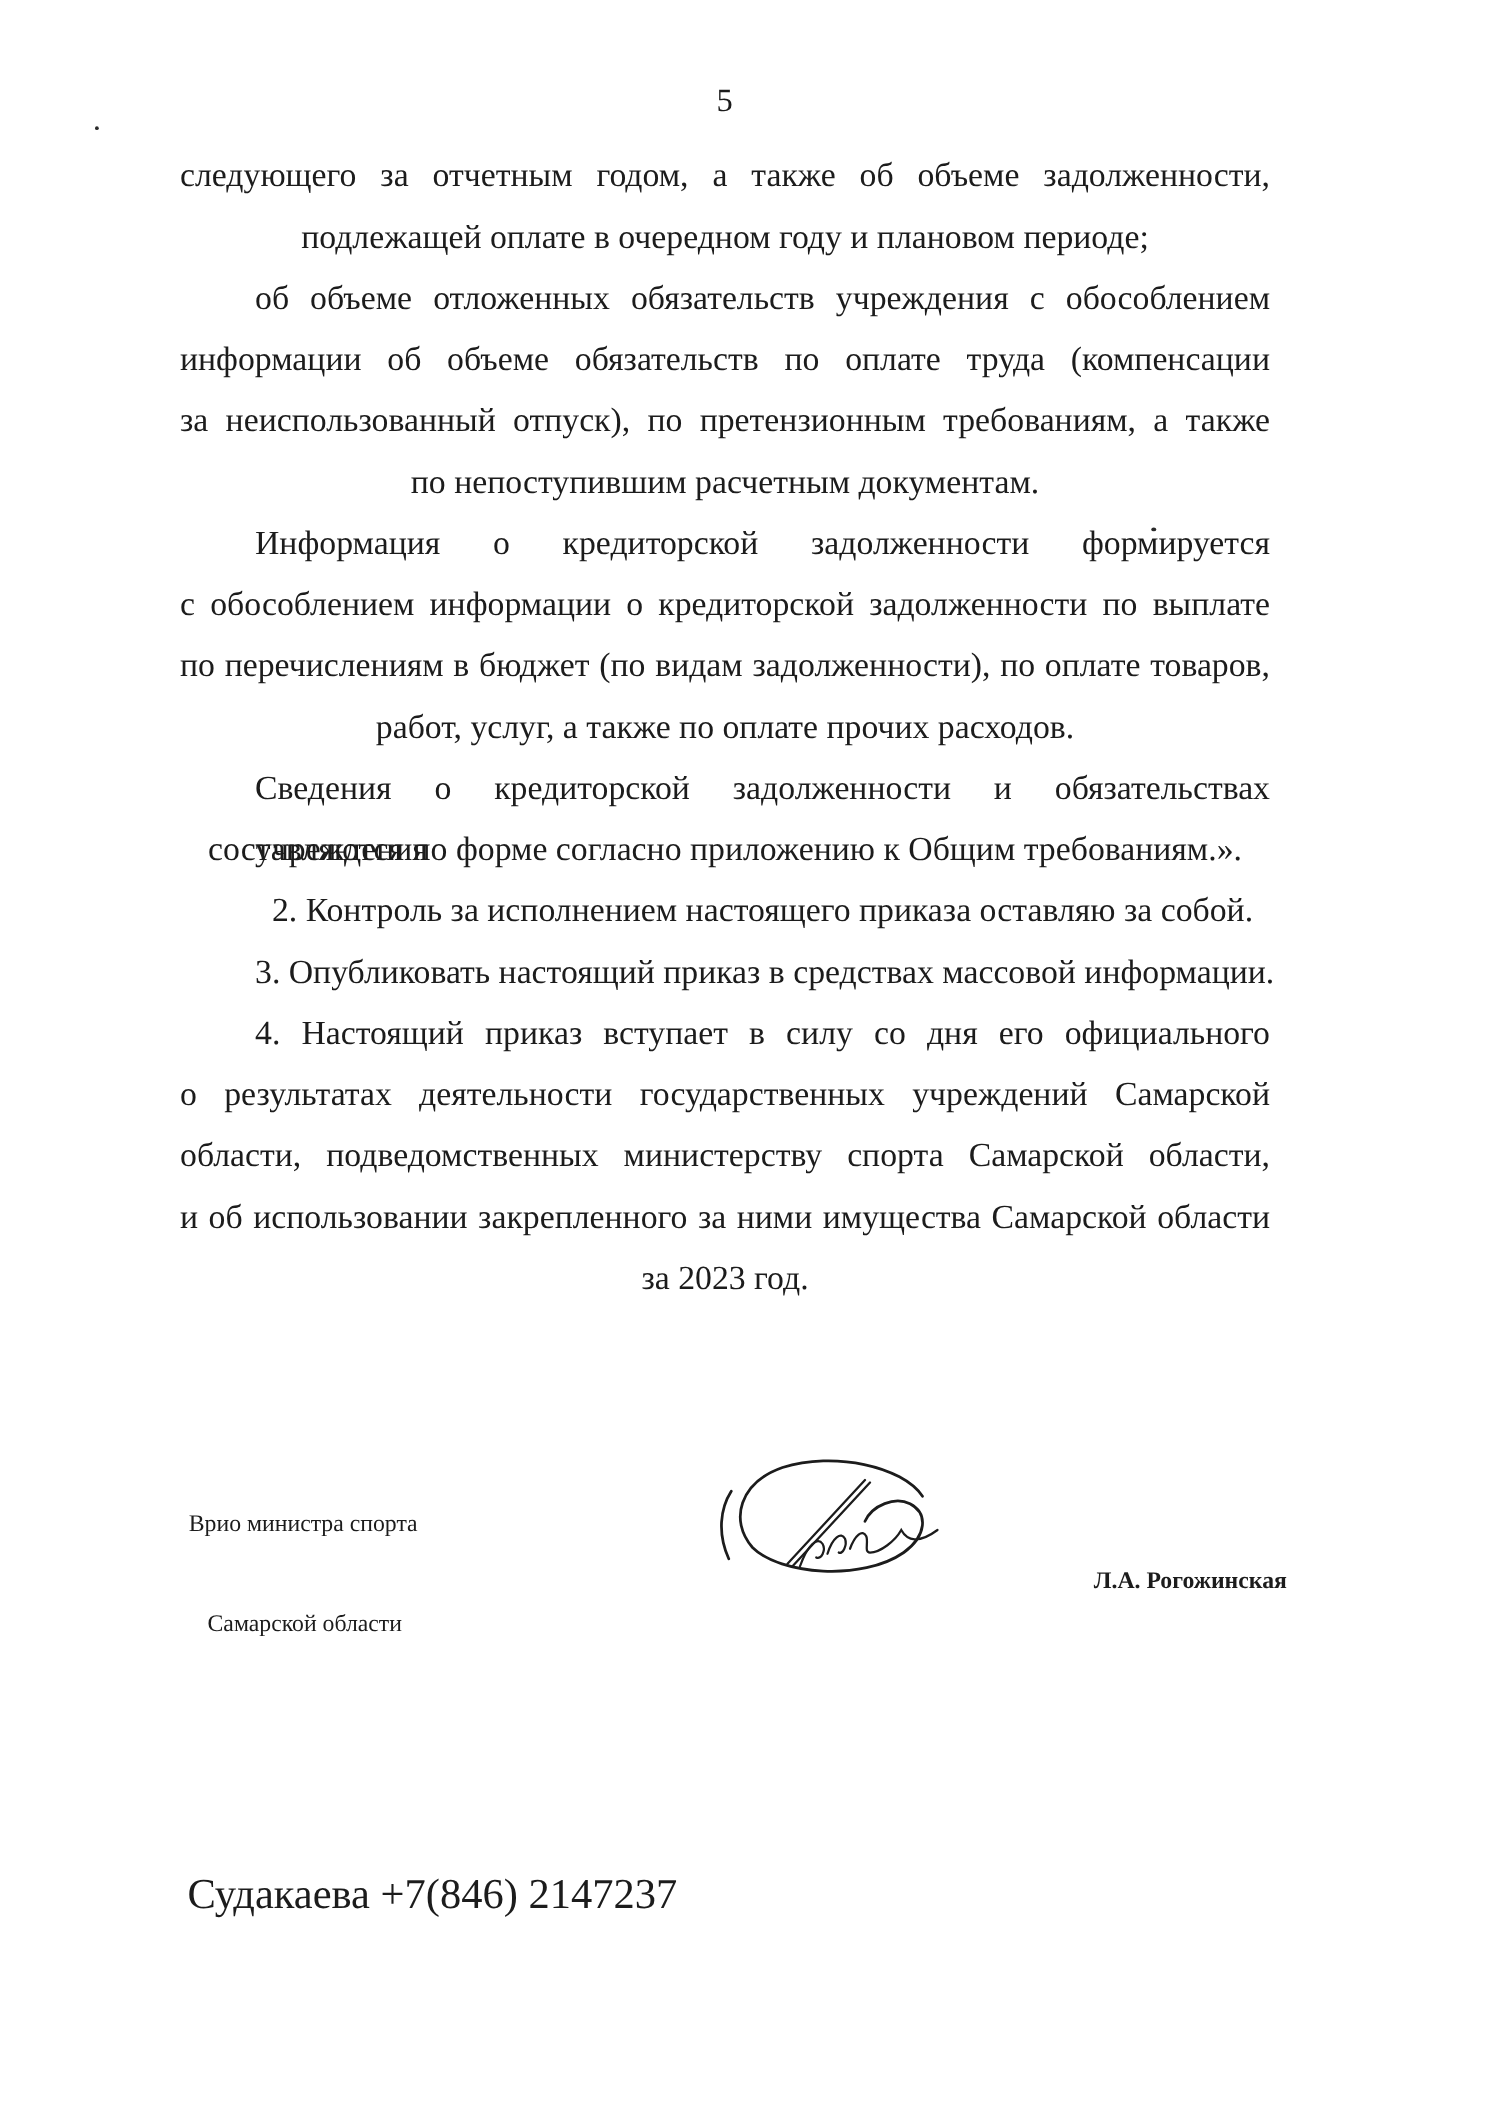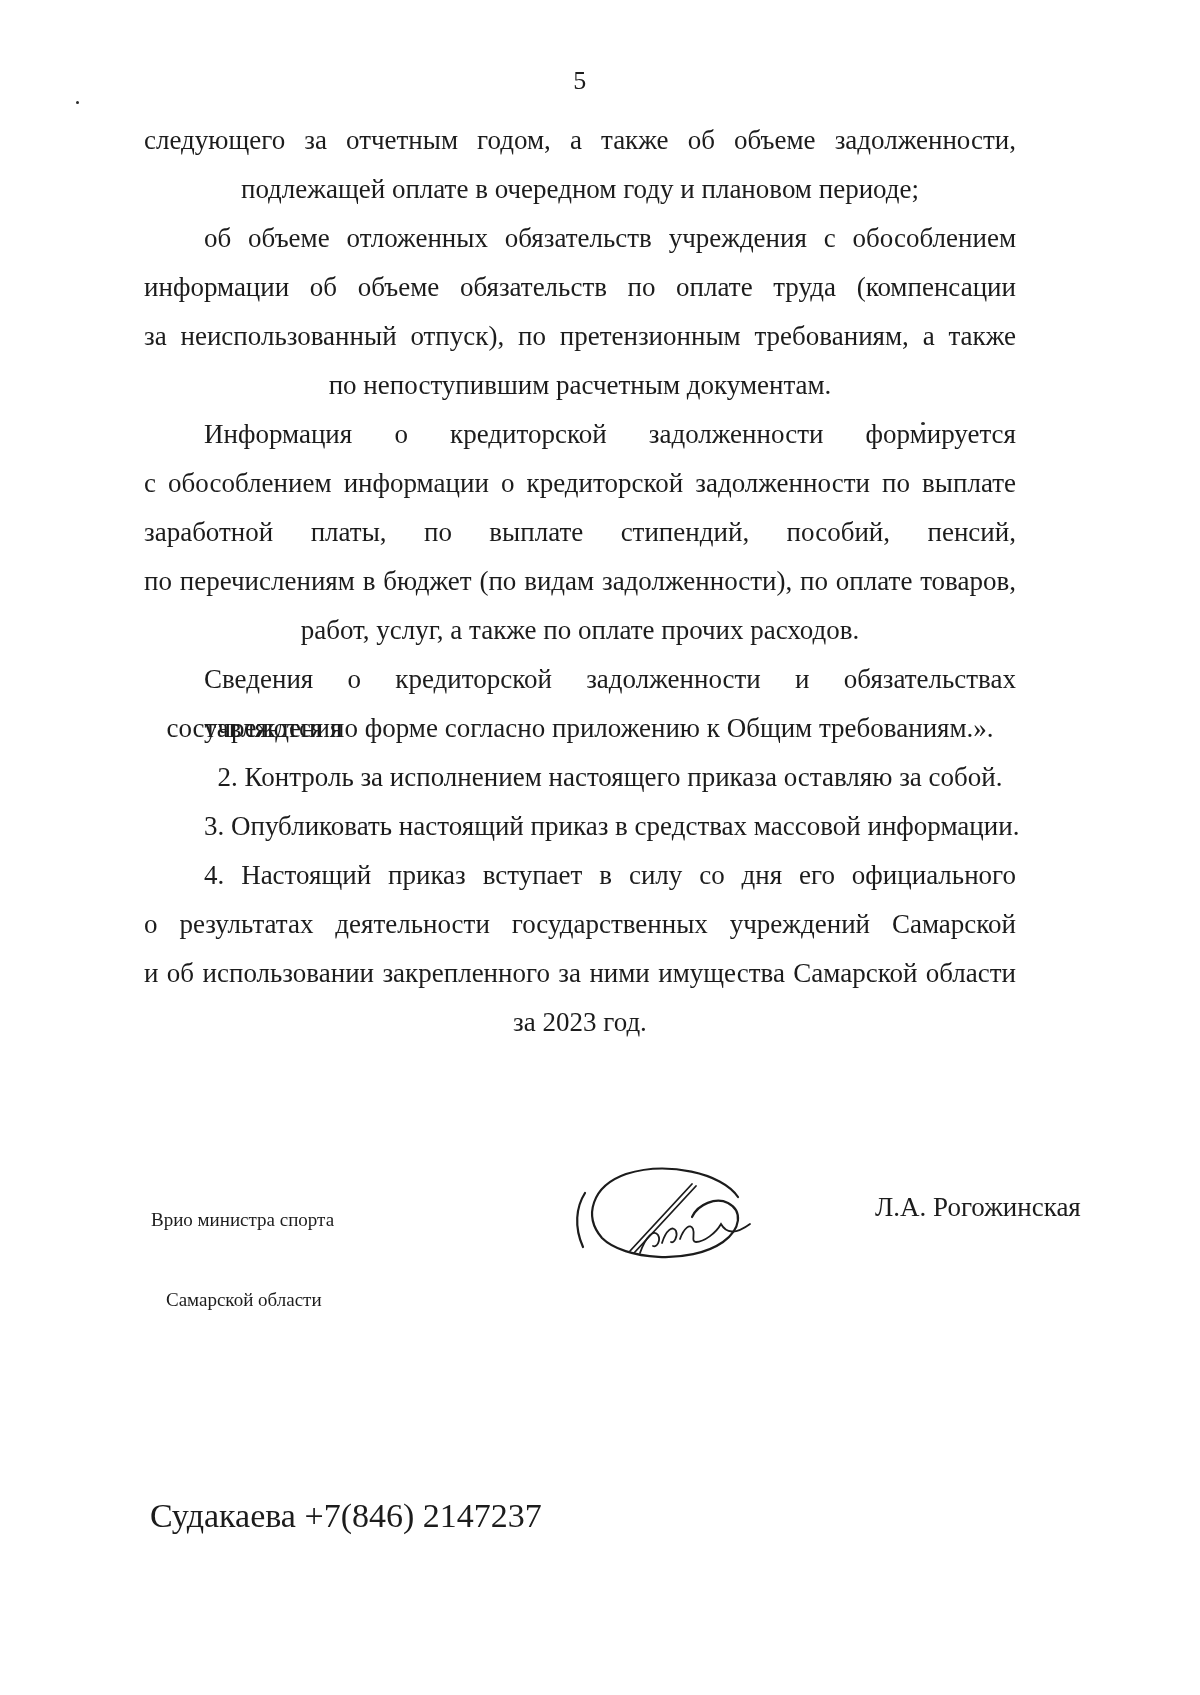--- a/index.html
+++ b/index.html
@@ -52,23 +52,24 @@
     position: absolute;
     left: 151px;
     top: 1203px;
     font-size: 19px;
     line-height: 33px;
   }
   .sig-block-left .l2 { padding-left: 15px; margin-top: 47px; }
   .sig-name {
     position: absolute;
     left: 875px;
-    top: 1192px;
-    font-size: 27px;
+    top: 1254px;
+    font-size: 19px;
     white-space: nowrap;
+    font-weight: bold;
   }
   .signature-svg {
     position: absolute;
     left: 570px;
     top: 1163px;
     width: 188px;
     height: 108px;
   }
   .footer-contact {
     position: absolute;
@@ -97,29 +98,29 @@
 
   <div class="doc-lines">
       <div class="line justify">следующего за отчетным годом, а также об объеме задолженности,</div>
       <div class="line">подлежащей оплате в очередном году и плановом периоде;</div>
       <div class="line indent justify">об объеме отложенных обязательств учреждения с обособлением</div>
       <div class="line justify">информации об объеме обязательств по оплате труда (компенсации</div>
       <div class="line justify">за неиспользованный отпуск), по претензионным требованиям, а также</div>
       <div class="line">по непоступившим расчетным документам.</div>
       <div class="line indent justify">Информация о кредиторской задолженности формируется</div>
       <div class="line justify">с обособлением информации о кредиторской задолженности по выплате</div>
-      <div class="line justify">заработной платы, по выплате стипендий, пособий, пенсий,</div>
       <div class="line justify">по перечислениям в бюджет (по видам задолженности), по оплате товаров,</div>
       <div class="line">работ, услуг, а также по оплате прочих расходов.</div>
       <div class="line indent justify">Сведения о кредиторской задолженности и обязательствах учреждения</div>
       <div class="line">составляются по форме согласно приложению к Общим требованиям.».</div>
       <div class="line indent">2. Контроль за исполнением настоящего приказа оставляю за собой.</div>
       <div class="line indent">3. Опубликовать настоящий приказ в средствах массовой информации.</div>
       <div class="line indent justify">4. Настоящий приказ вступает в силу со дня его официального</div>
       <div class="line justify">о результатах деятельности государственных учреждений Самарской</div>
+      <div class="line justify">области, подведомственных министерству спорта Самарской области,</div>
       <div class="line justify">и об использовании закрепленного за ними имущества Самарской области</div>
       <div class="line">за 2023 год.</div>
     </div>
 
   <div class="sig-block-left">
     <div class="l1">Врио министра спорта</div>
     <div class="l2">Самарской области</div>
   </div>
 
   <svg class="signature-svg" viewBox="0 0 188 108" fill="none" stroke="#1c1c1c" stroke-width="2.2" stroke-linecap="round">

